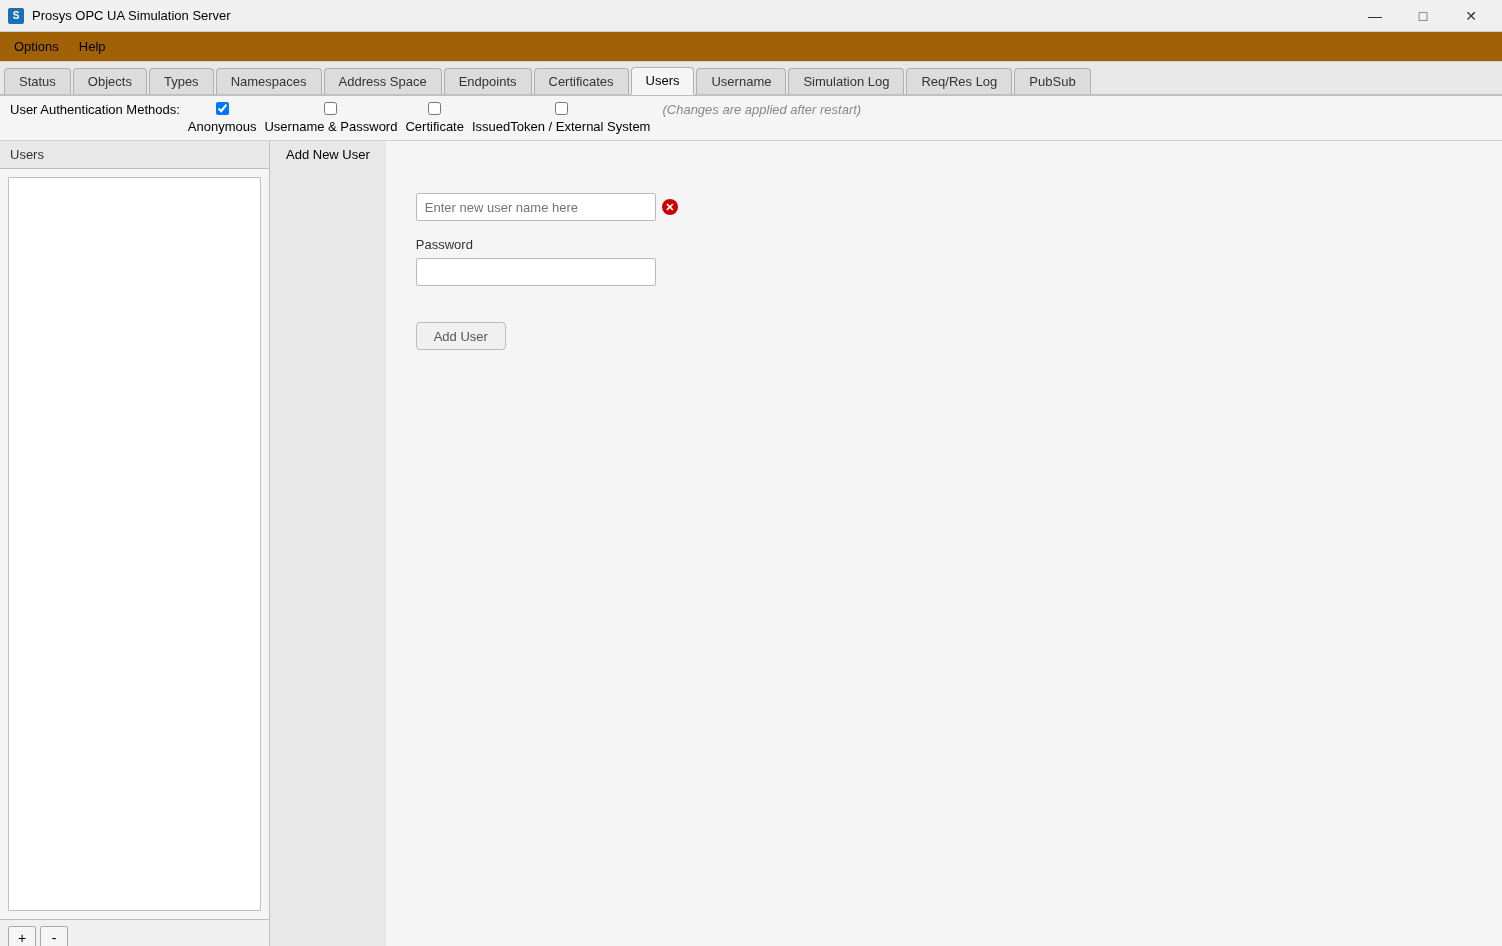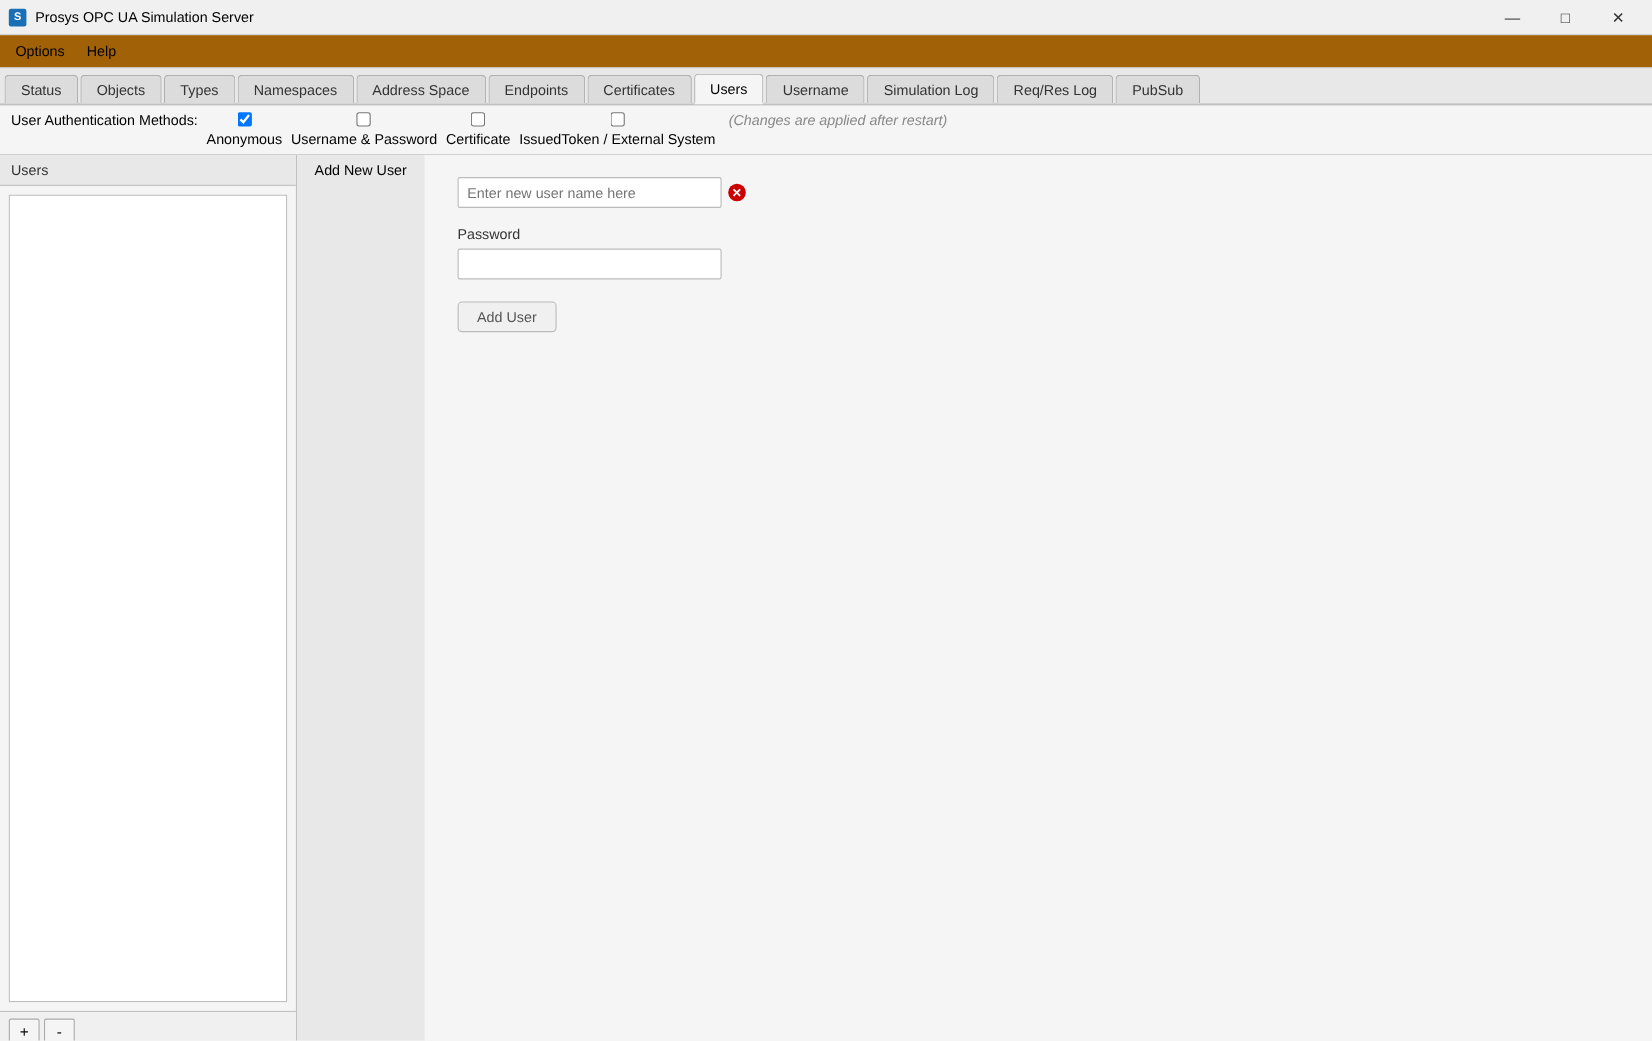--- a/index.html
+++ b/index.html
@@ -208,20 +208,21 @@
       gap: 6px;
     }
     .form-group label {
       font-size: 13px;
       color: #333;
     }
     .input-with-indicator {
       display: flex;
       align-items: center;
       gap: 6px;
+      margin-top: 32px;
     }
     .form-input {
       width: 240px;
       height: 28px;
       padding: 4px 8px;
       border: 1px solid #bbb;
       border-radius: 2px;
       font-size: 13px;
       background: white;
       color: #999;
@@ -241,21 +242,21 @@
     }
     .add-user-btn {
       width: 90px;
       height: 28px;
       border: 1px solid #bbb;
       background: #f0f0f0;
       border-radius: 4px;
       cursor: pointer;
       font-size: 13px;
       color: #555;
-      margin-top: 4px;
+      margin-top: 20px;
     }
     .add-user-btn:disabled {
       color: #aaa;
       cursor: default;
     }
   </style>
 </head>
 <body>
 
 <div class="title-bar">

